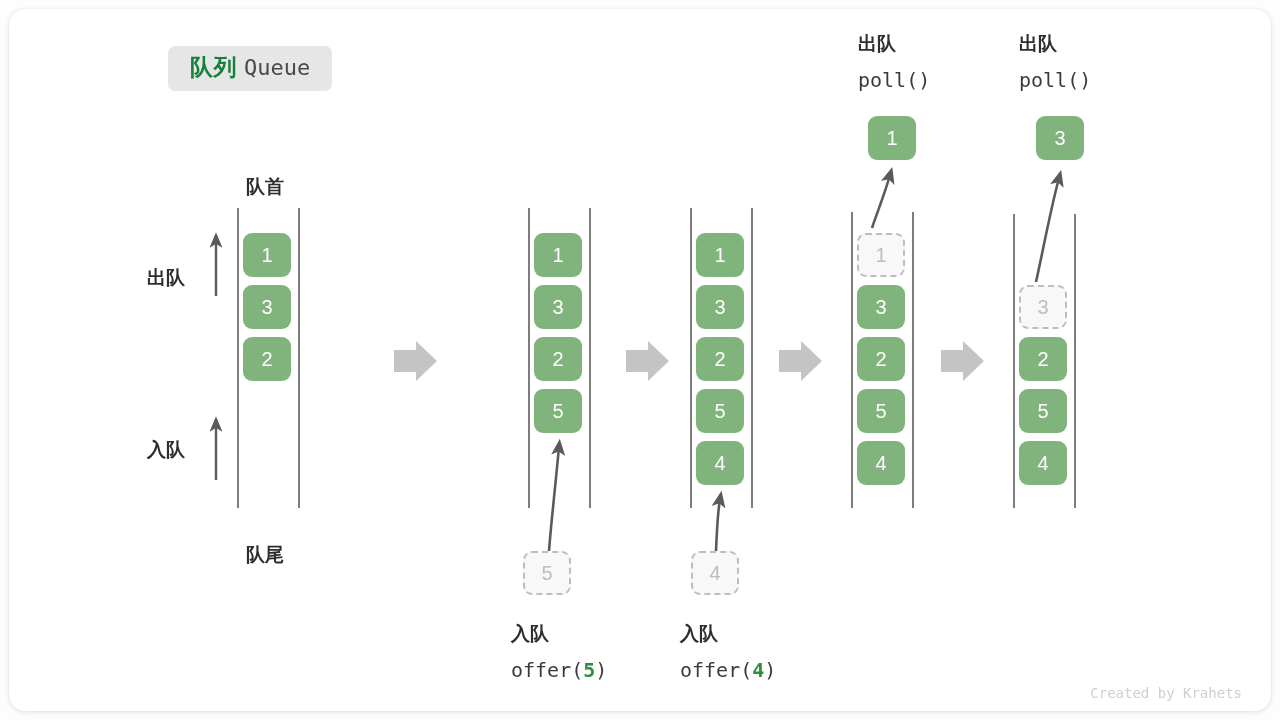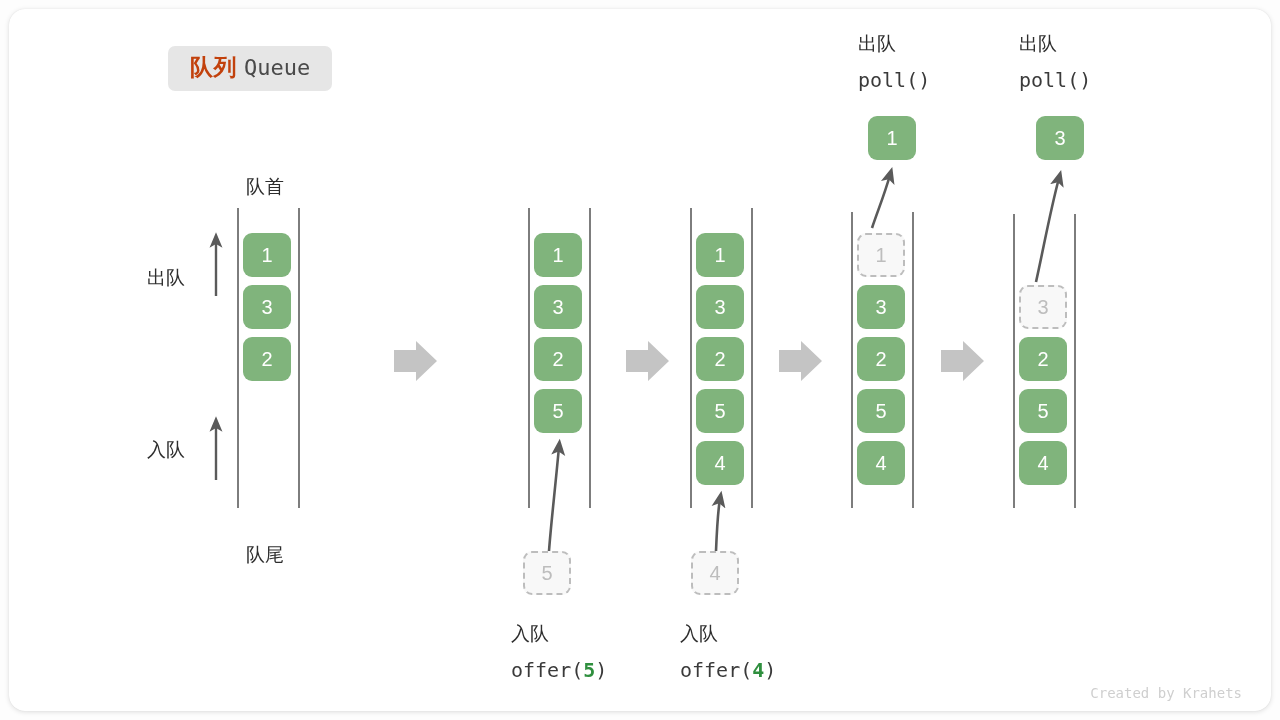--- a/index.html
+++ b/index.html
@@ -34,35 +34,35 @@
     top: 46px;
     padding: 10px 22px 12px 22px;
     background: #e6e6e6;
     border-radius: 7px;
     white-space: nowrap;
     line-height: 1;
   }
   #title-badge .cn {
     font-size: 23px;
     font-weight: bold;
-    color: #c2410c;
+    color: #15803d;
     letter-spacing: 0.5px;
   }
   #title-badge .en {
     font-size: 22px;
     color: #4a4a4a;
     font-family: "DejaVu Sans Mono", "Liberation Mono", monospace;
     margin-left: 7px;
   }
 
   
   .cn-label {
     position: absolute;
     font-size: 19px;
-    font-weight: normal;
+    font-weight: bold;
     color: #2e2e2e;
     white-space: nowrap;
     line-height: 1;
   }
   .mono-label {
     position: absolute;
     font-family: "DejaVu Sans Mono", "Liberation Mono", monospace;
     font-size: 20px;
     color: #3a3a3a;
     white-space: nowrap;

